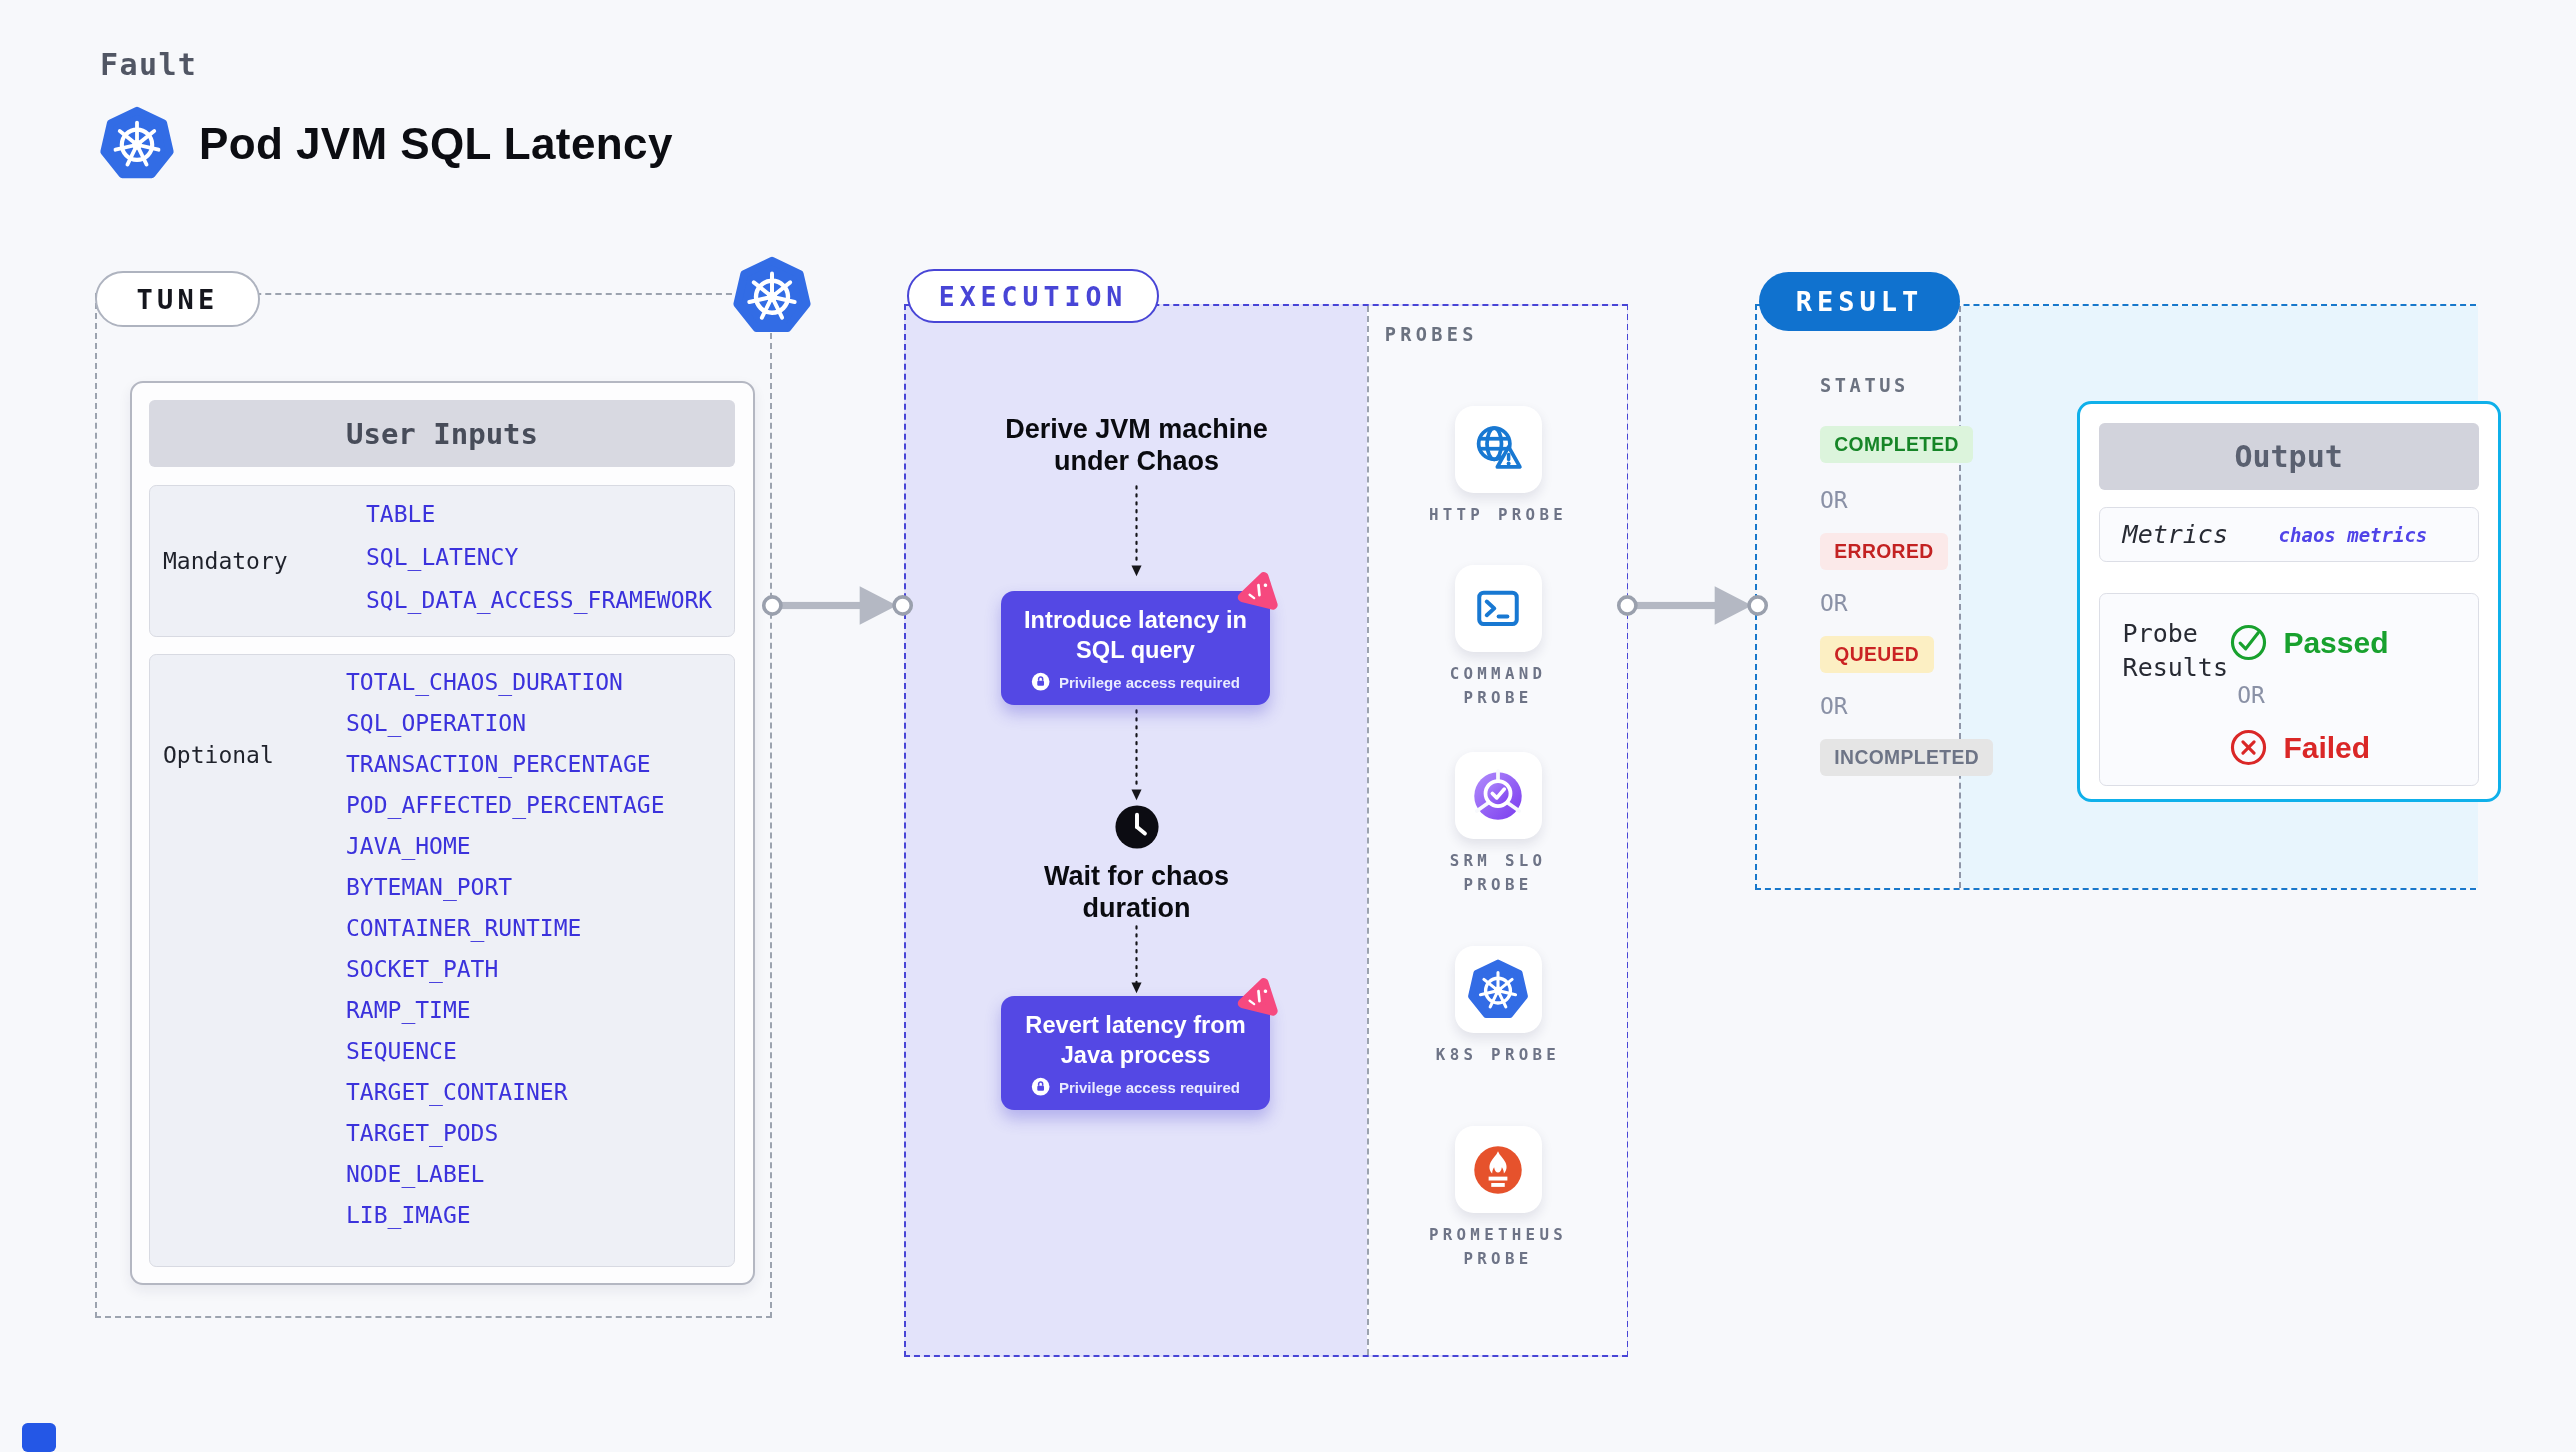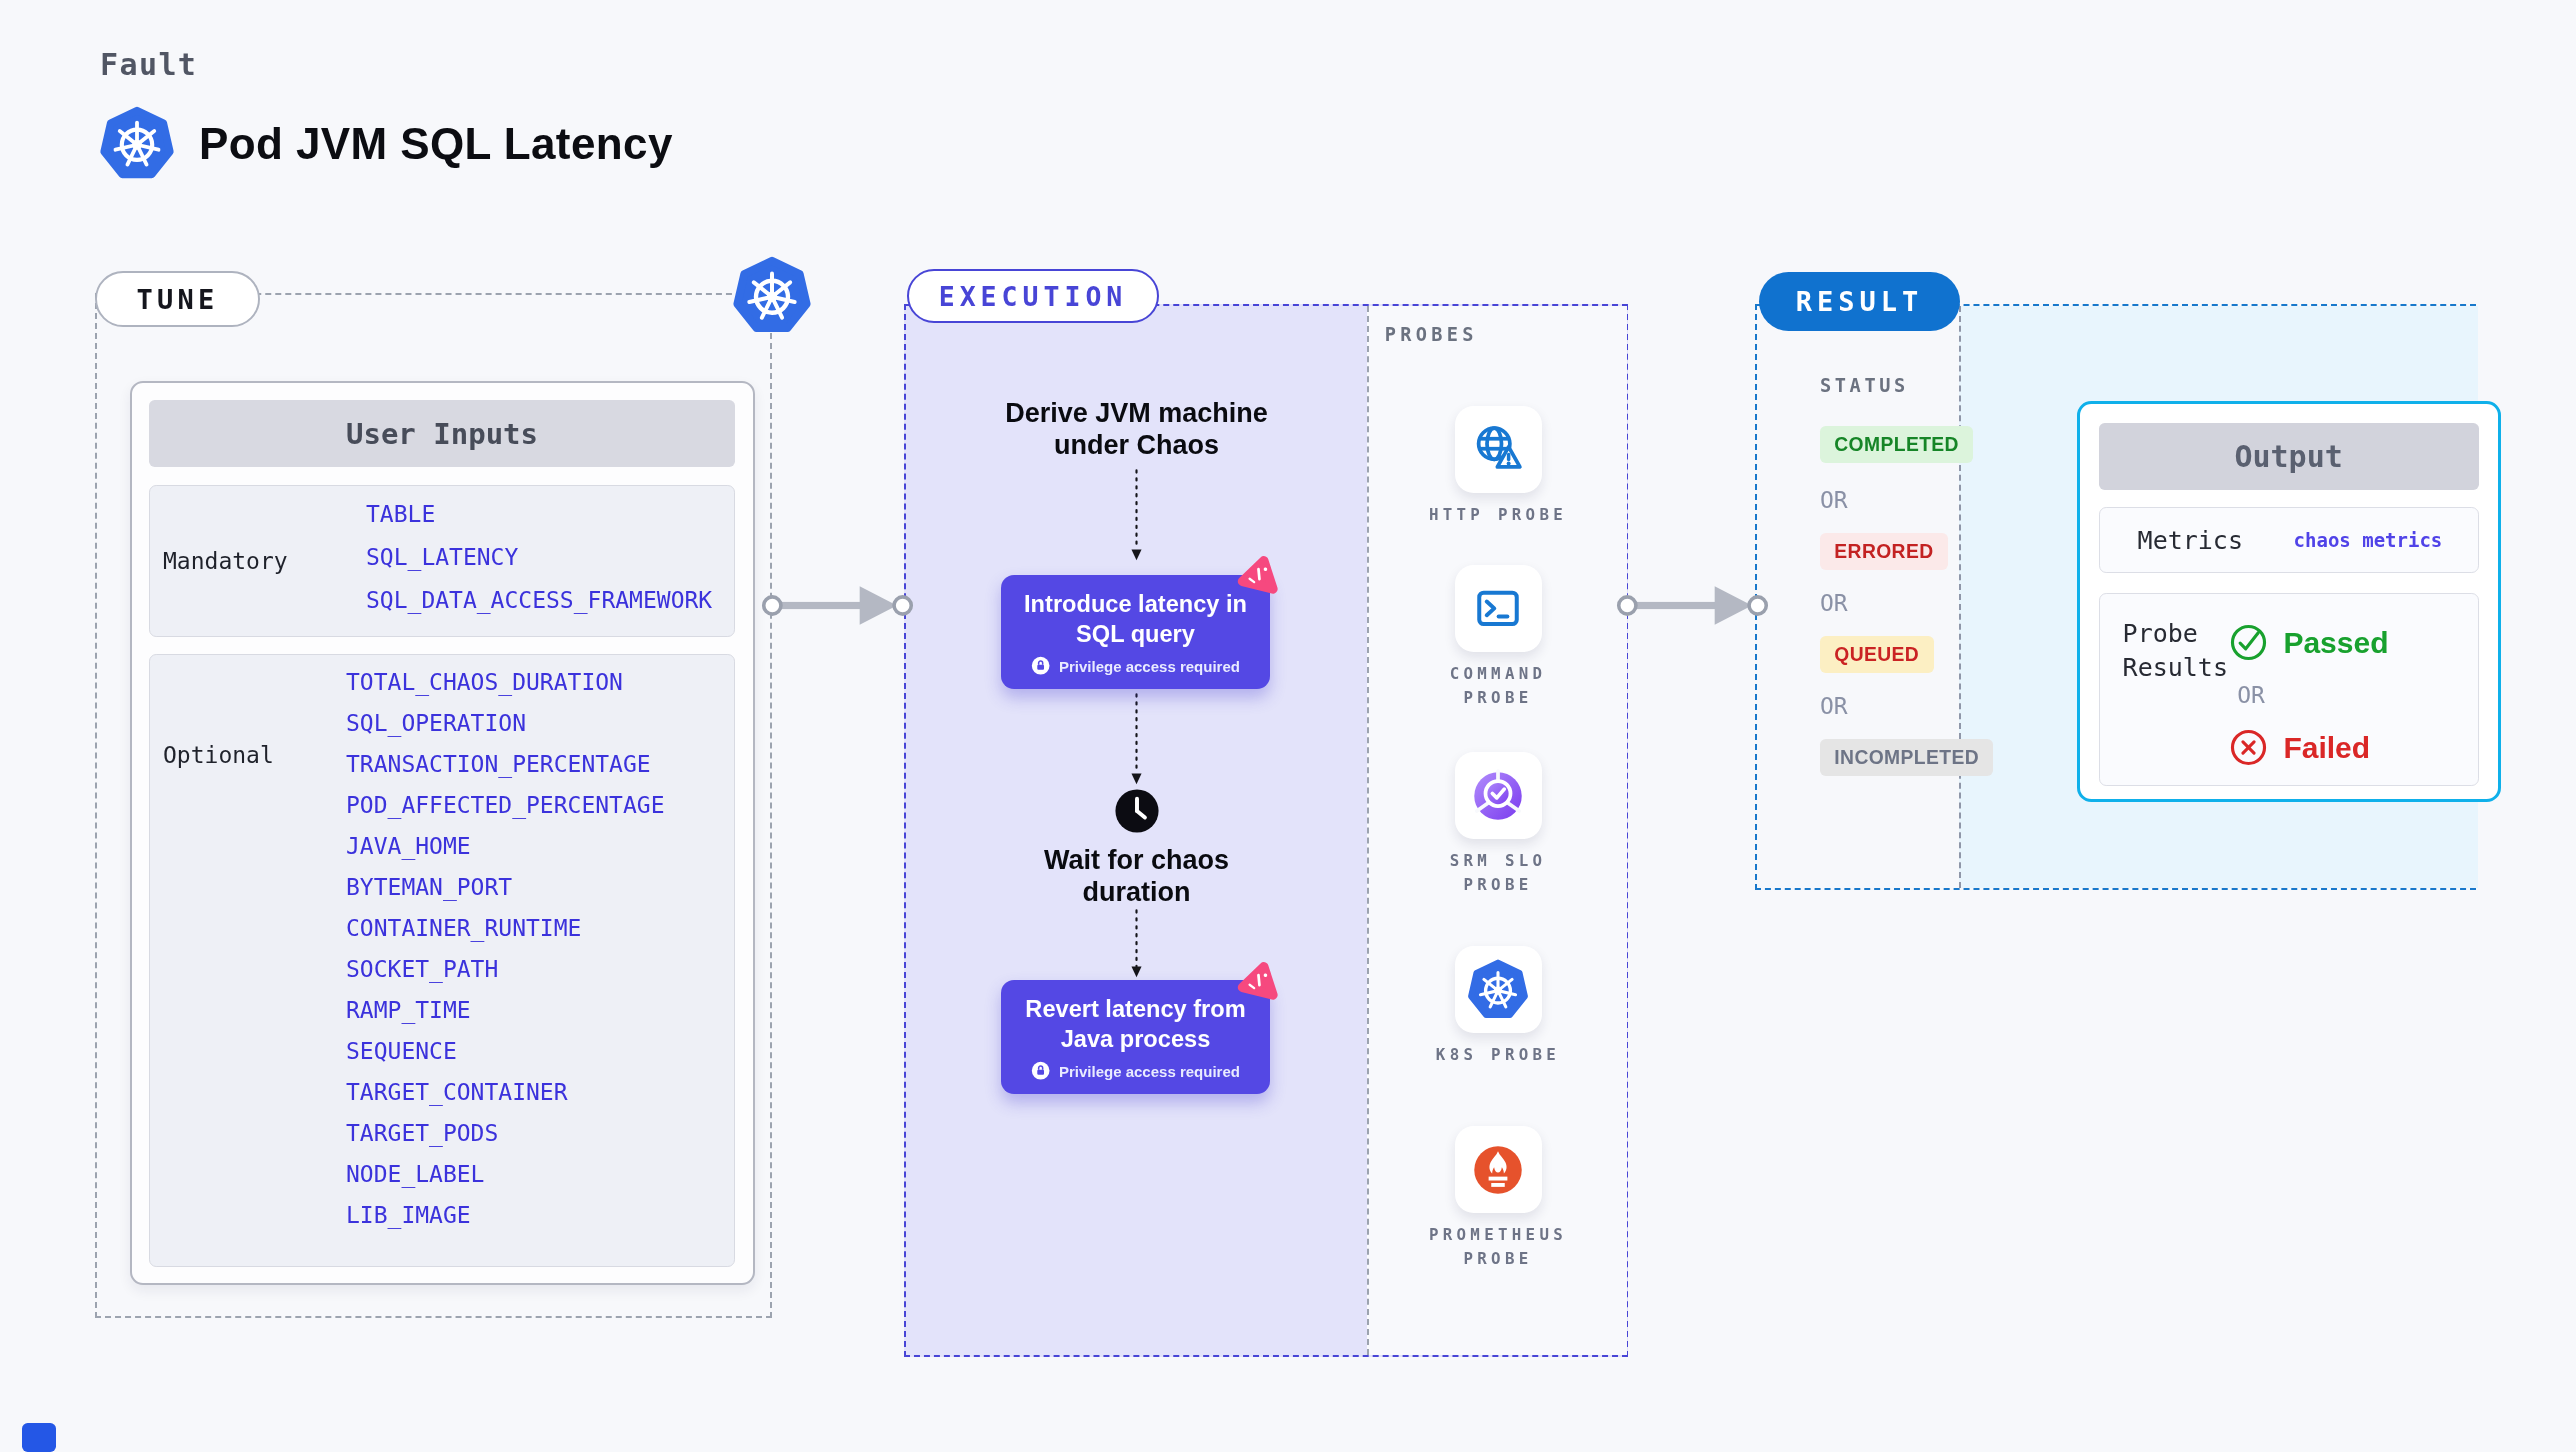--- a/index.html
+++ b/index.html
@@ -66,21 +66,21 @@
   .probe-card {
     width:87px; height:87px; background:#ffffff; border-radius:18.6px;
     display:flex; align-items:center; justify-content:center;
     box-shadow:0 5.7px 11.5px rgba(30,34,70,0.10);
   }
   .probe-label {
     margin-top:10px; max-width:215px; text-align:center;
     font-family:"DejaVu Sans Mono", monospace; font-size:15.8px; font-weight:bold;
     color:#6e7487; letter-spacing:4.3px; line-height:24px;
   }
-  .flow-area { position:absolute; left:0; top:0; width:461px; height:100%; }
+  .flow-area { position:absolute; left:0; top:16px; width:461px; height:100%; }
   .flow-text { position:absolute; left:0; width:100%; text-align:center; font-weight:800; color:#0a0b10; font-size:27px; line-height:32px; }
   .flow-text span { display:block; margin:0 auto; }
   .step-card {
     position:absolute; left:95px; width:269px; background:#5448e4; border-radius:13px;
     padding:14.3px 14.3px 13px; text-align:center; z-index:6;
     box-shadow:0 8.6px 15.8px rgba(70,60,210,0.30);
   }
   .step-card-title { color:#ffffff; font-size:23.6px; font-weight:800; line-height:30px; }
   .priv-row { margin-top:7.2px; display:flex; align-items:center; justify-content:center; gap:8.6px; }
   .priv-text { color:#e9ebff; font-size:15px; font-weight:600; }
@@ -104,21 +104,21 @@
   .output-card {
     position:absolute; left:272px; top:95px; width:424px; height:401px;
     background:#ffffff; border:3.6px solid #0fb0ea; border-radius:14.3px; z-index:6;margin-left:48px;
   }
   .output-header {
     position:absolute; left:18.6px; top:18.6px; width:380px; height:67px; background:#d2d3dc;
     border-radius:5.7px; display:flex; align-items:center; justify-content:center;
     font-size:30px; color:#5a6070; font-weight:600;
   }
   .output-row { position:absolute; left:18.6px; width:380px; background:#fafbfe; border:1.4px solid #dcdee6; border-radius:7.2px; }
-  .row-metrics { top:103px; height:66px; display:flex; align-items:center; padding-left:38px; }
+  .row-metrics { top:103px; height:55px; display:flex; align-items:center; padding-left:23px;font-style:italic; }
   .metrics-label { font-size:25px; color:#272a33; width:156px; }
   .metrics-value { font-size:19px; color:#5043e8; font-weight:600; }
   .row-probe-results { top:189px; height:193px; }
   .pr-label { position:absolute; left:23px; top:23px; font-size:25px; color:#272a33; line-height:34px; max-width:136px; }
   .pr-right { position:absolute; left:129px; top:29px; display:flex; flex-direction:column; gap:20px; }
   .verdict-row { display:flex; align-items:center; gap:15.8px; }
   .verdict-passed { font-size:30px; font-weight:800; color:#18a12e; }
   .verdict-failed { font-size:30px; font-weight:800; color:#da2727; }
   .pr-or { margin-left:8.6px; font-family:"DejaVu Sans Mono", monospace; font-size:23px; color:#8a91a6; }
 

